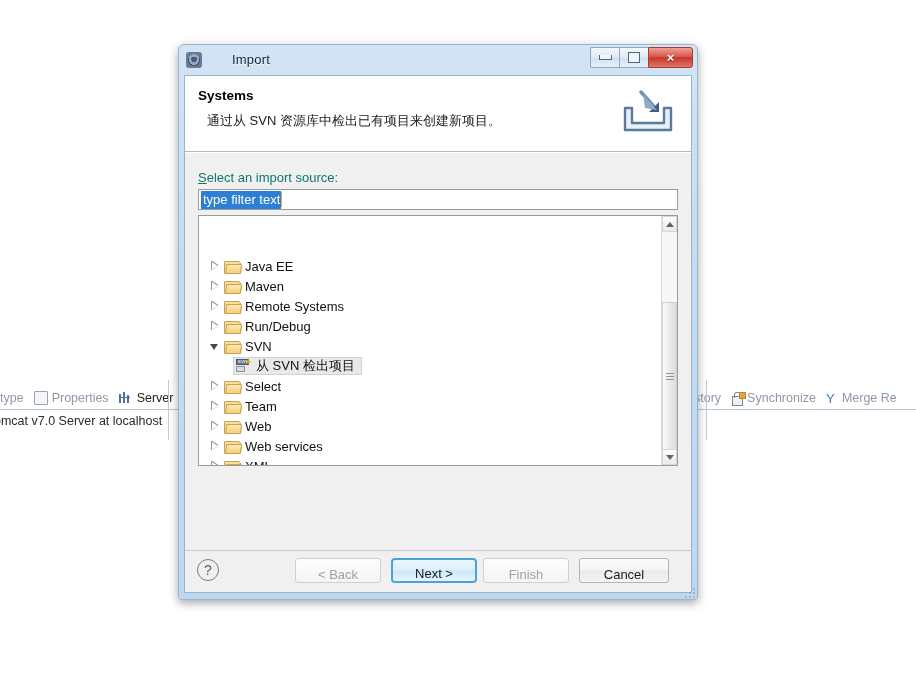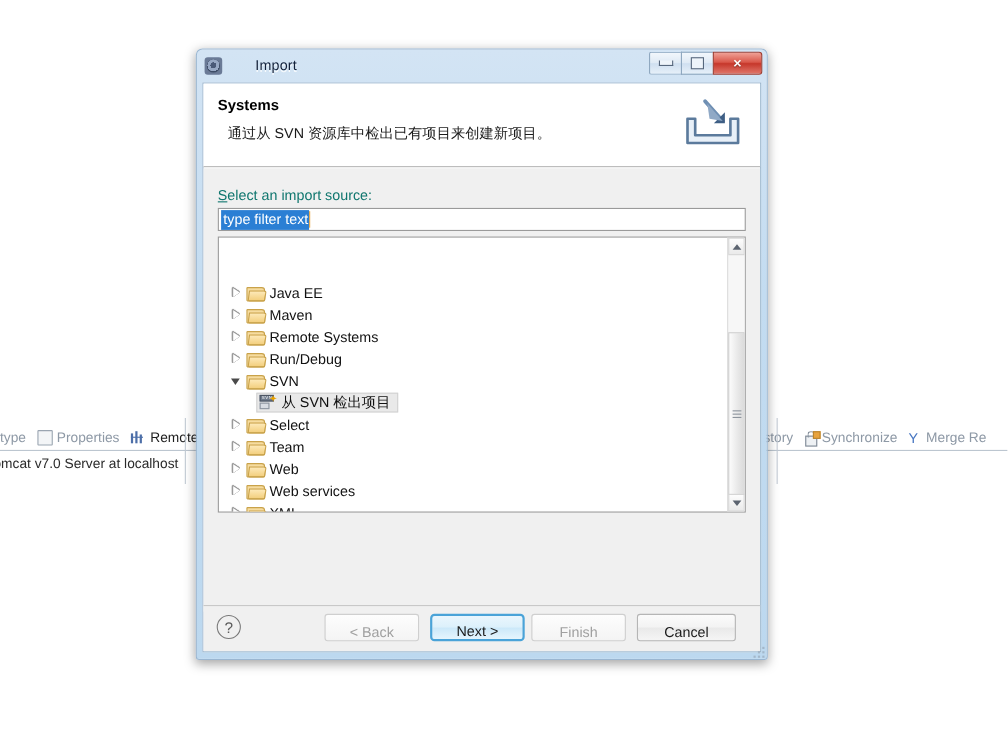--- a/index.html
+++ b/index.html
@@ -252,21 +252,21 @@
       <span class="icon-sq"></span>
       <span>Properties</span>
     </div>
     <div class="bg-tab active">
       <span class="icon-servers">
         <i style="left:0;top:2px;width:2px;height:9px;"></i>
         <i style="left:4px;top:0;width:2px;height:11px;"></i>
         <i style="left:8px;top:3px;width:2px;height:8px;"></i>
         <i style="left:0;top:5px;width:11px;height:1px;"></i>
       </span>
-      <span>Remote</span>
+      <span>Server</span>
     </div>
   </div>
 
   <div class="bg-tabrow" id="bg-right-tabs">
     <div class="bg-tab">
       <span>story</span>
     </div>
     <div class="bg-tab">
       <span class="icon-sync">
         <span class="body"></span>

